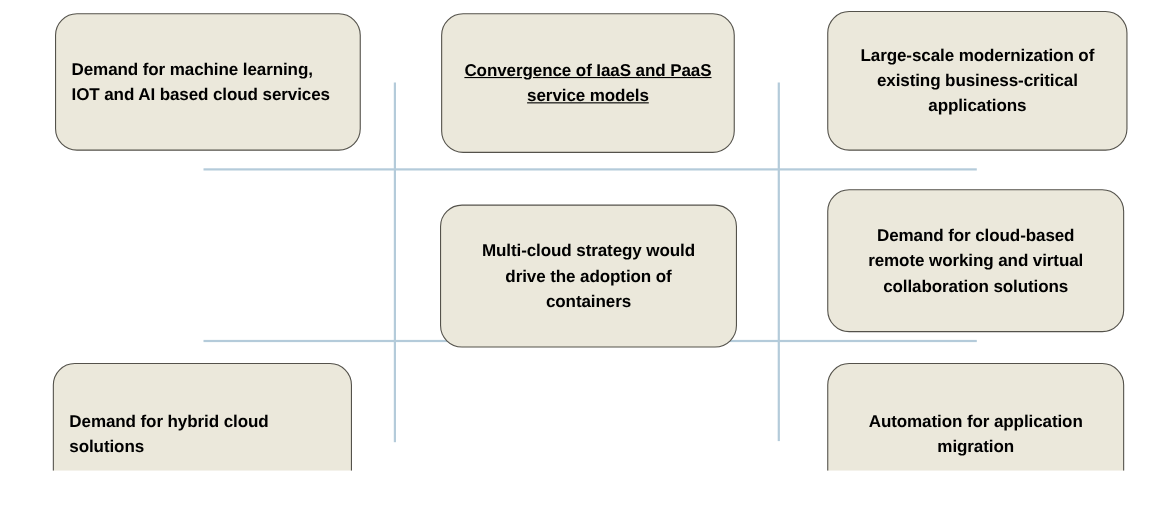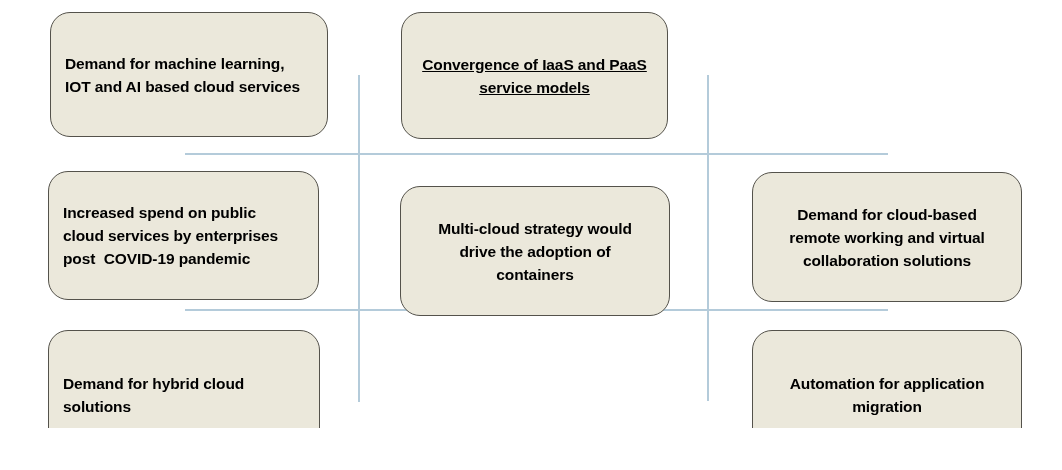--- a/index.html
+++ b/index.html
@@ -70,24 +70,24 @@
   <div class="gline hline hline2"></div>
 
   <div class="box b1 align-left">
     <span class="label">Demand for machine learning,
 IOT and AI based cloud services</span>
   </div>
   <div class="box b2 align-center">
     <span class="label">Convergence of IaaS and PaaS
 service models</span>
   </div>
-  <div class="box b4 align-left">
-    <span class="label">Increased spend on public
-cloud services by enterprises
-post  COVID-19 pandemic</span>
+  <div class="box b3 align-center">
+    <span class="label">Large-scale modernization of
+existing business-critical
+applications</span>
   </div>
   <div class="box b5 align-center">
     <span class="label">Multi-cloud strategy would
 drive the adoption of
 containers</span>
   </div>
   <div class="box b7 align-left">
     <span class="label">Demand for hybrid cloud
 solutions</span>
   </div>

